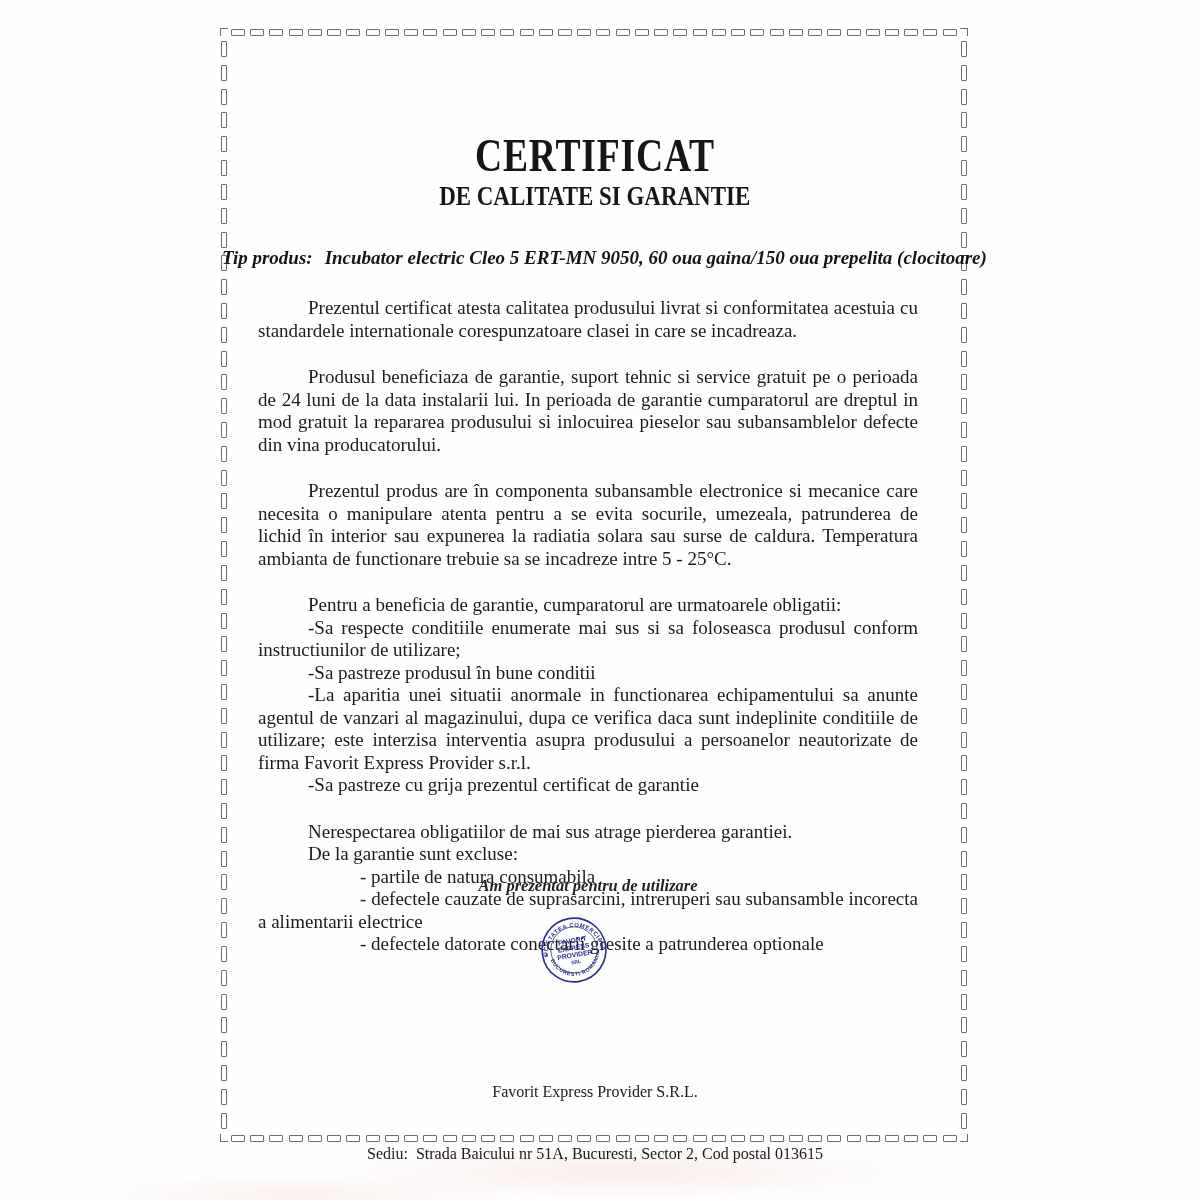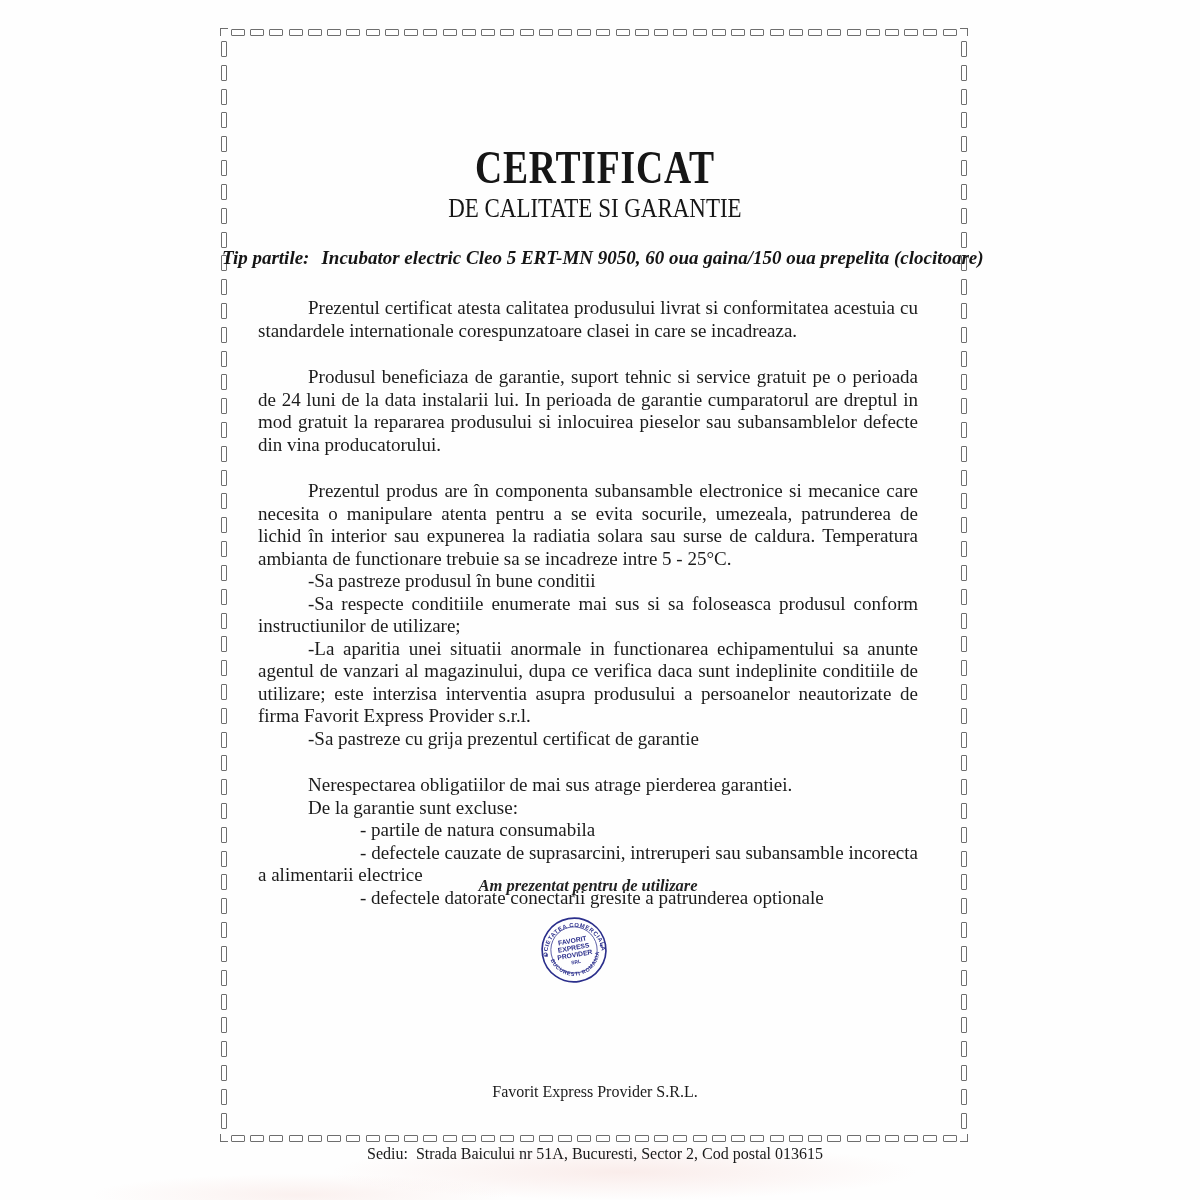--- a/index.html
+++ b/index.html
@@ -35,28 +35,28 @@
   .border-right{right:0;}
   .h-mark{width:12px;height:5px;border:1px solid #6e6e6e;border-radius:1px;background:#fff;flex:0 0 auto;}
   .v-mark{width:4px;height:14px;border:1px solid #6e6e6e;border-radius:1px;background:#fff;flex:0 0 auto;}
   .corner{position:absolute;width:7px;height:7px;}
   .corner.tl{left:0;top:0;border-left:1px solid #6e6e6e;border-top:1px solid #6e6e6e;}
   .corner.tr{right:0;top:0;border-right:1px solid #6e6e6e;border-top:1px solid #6e6e6e;}
   .corner.bl{left:0;bottom:0;border-left:1px solid #6e6e6e;border-bottom:1px solid #6e6e6e;}
   .corner.br{right:0;bottom:0;border-right:1px solid #6e6e6e;border-bottom:1px solid #6e6e6e;}
 
   
-  .title-block{position:absolute;left:222px;top:142px;width:746px;text-align:center;}
+  .title-block{position:absolute;left:222px;top:130px;width:746px;text-align:center;}
   .doc-title{
     margin:0;font-size:47px;line-height:50px;font-weight:700;
     display:inline-block;transform:scaleX(0.8);transform-origin:center;
     letter-spacing:1px;color:#161616;
   }
   .doc-subtitle{
-    margin:0;font-size:28px;line-height:32px;font-weight:400;
+    margin:0;font-size:28px;line-height:32px;font-weight:700;
     display:block;
   }
   .doc-subtitle span{display:inline-block;transform:scaleX(0.82);transform-origin:center;color:#161616;}
 
   
   .product-line{
     position:absolute;left:222px;top:247px;width:746px;
     text-align:center;font-size:19px;font-weight:700;font-style:italic;
     white-space:nowrap;color:#151515;
   }
@@ -284,30 +284,31 @@
   </div>
 
   <div class="title-block">
     <h1 class="doc-title">CERTIFICAT</h1>
     <div class="doc-subtitle">
       <span>DE CALITATE SI GARANTIE</span>
     </div>
   </div>
 
   <div class="product-line">
-    <span class="label">Tip partile:</span><span>Incubator electric Cleo 5 ERT-MN 9050, 60 oua gaina/150 oua prepelita (clocitoare)</span>
+    <span class="label">Tip produs:</span><span>Incubator electric Cleo 5 ERT-MN 9050, 60 oua gaina/150 oua prepelita (clocitoare)</span>
   </div>
 
   <div class="body-text">
     <p>Prezentul certificat atesta calitatea produsului livrat si conformitatea acestuia cu standardele internationale corespunzatoare clasei in care se incadreaza.</p>
     <p class="gap">Produsul beneficiaza de garantie, suport tehnic si service gratuit pe o perioada de 24 luni de la data instalarii lui. In perioada de garantie cumparatorul are dreptul in mod gratuit la repararea produsului si inlocuirea pieselor sau subansamblelor defecte din vina producatorului.</p>
     <p class="gap">Prezentul produs are în componenta subansamble electronice si mecanice care necesita o manipulare atenta pentru a se evita socurile, umezeala, patrunderea de lichid în interior sau expunerea la radiatia solara sau surse de caldura. Temperatura ambianta de functionare trebuie sa se incadreze intre 5 - 25°C.</p>
 
+    <p class="gap">Pentru a beneficia de garantie, cumparatorul are urmatoarele obligatii:</p>
+    <p>-Sa respecte conditiile enumerate mai sus si sa foloseasca produsul conform instructiunilor de utilizare;</p>
     <p>-Sa pastreze produsul în bune conditii</p>
-    <p>-Sa respecte conditiile enumerate mai sus si sa foloseasca produsul conform instructiunilor de utilizare;</p>
     <p>-La aparitia unei situatii anormale in functionarea echipamentului sa anunte agentul de vanzari al magazinului, dupa ce verifica daca sunt indeplinite conditiile de utilizare; este interzisa interventia asupra produsului a persoanelor neautorizate de firma Favorit Express Provider s.r.l.</p>
     <p>-Sa pastreze cu grija prezentul certificat de garantie</p>
 
     <p class="gap">Nerespectarea obligatiilor de mai sus atrage pierderea garantiei.</p>
     <p>De la garantie sunt excluse:</p>
     <p class="excl">- partile de natura consumabila</p>
     <p class="excl">- defectele cauzate de suprasarcini, intreruperi sau subansamble incorecta a alimentarii electrice</p>
     <p class="excl">- defectele datorate conectarii gresite a patrunderea optionale</p>
   </div>
 

